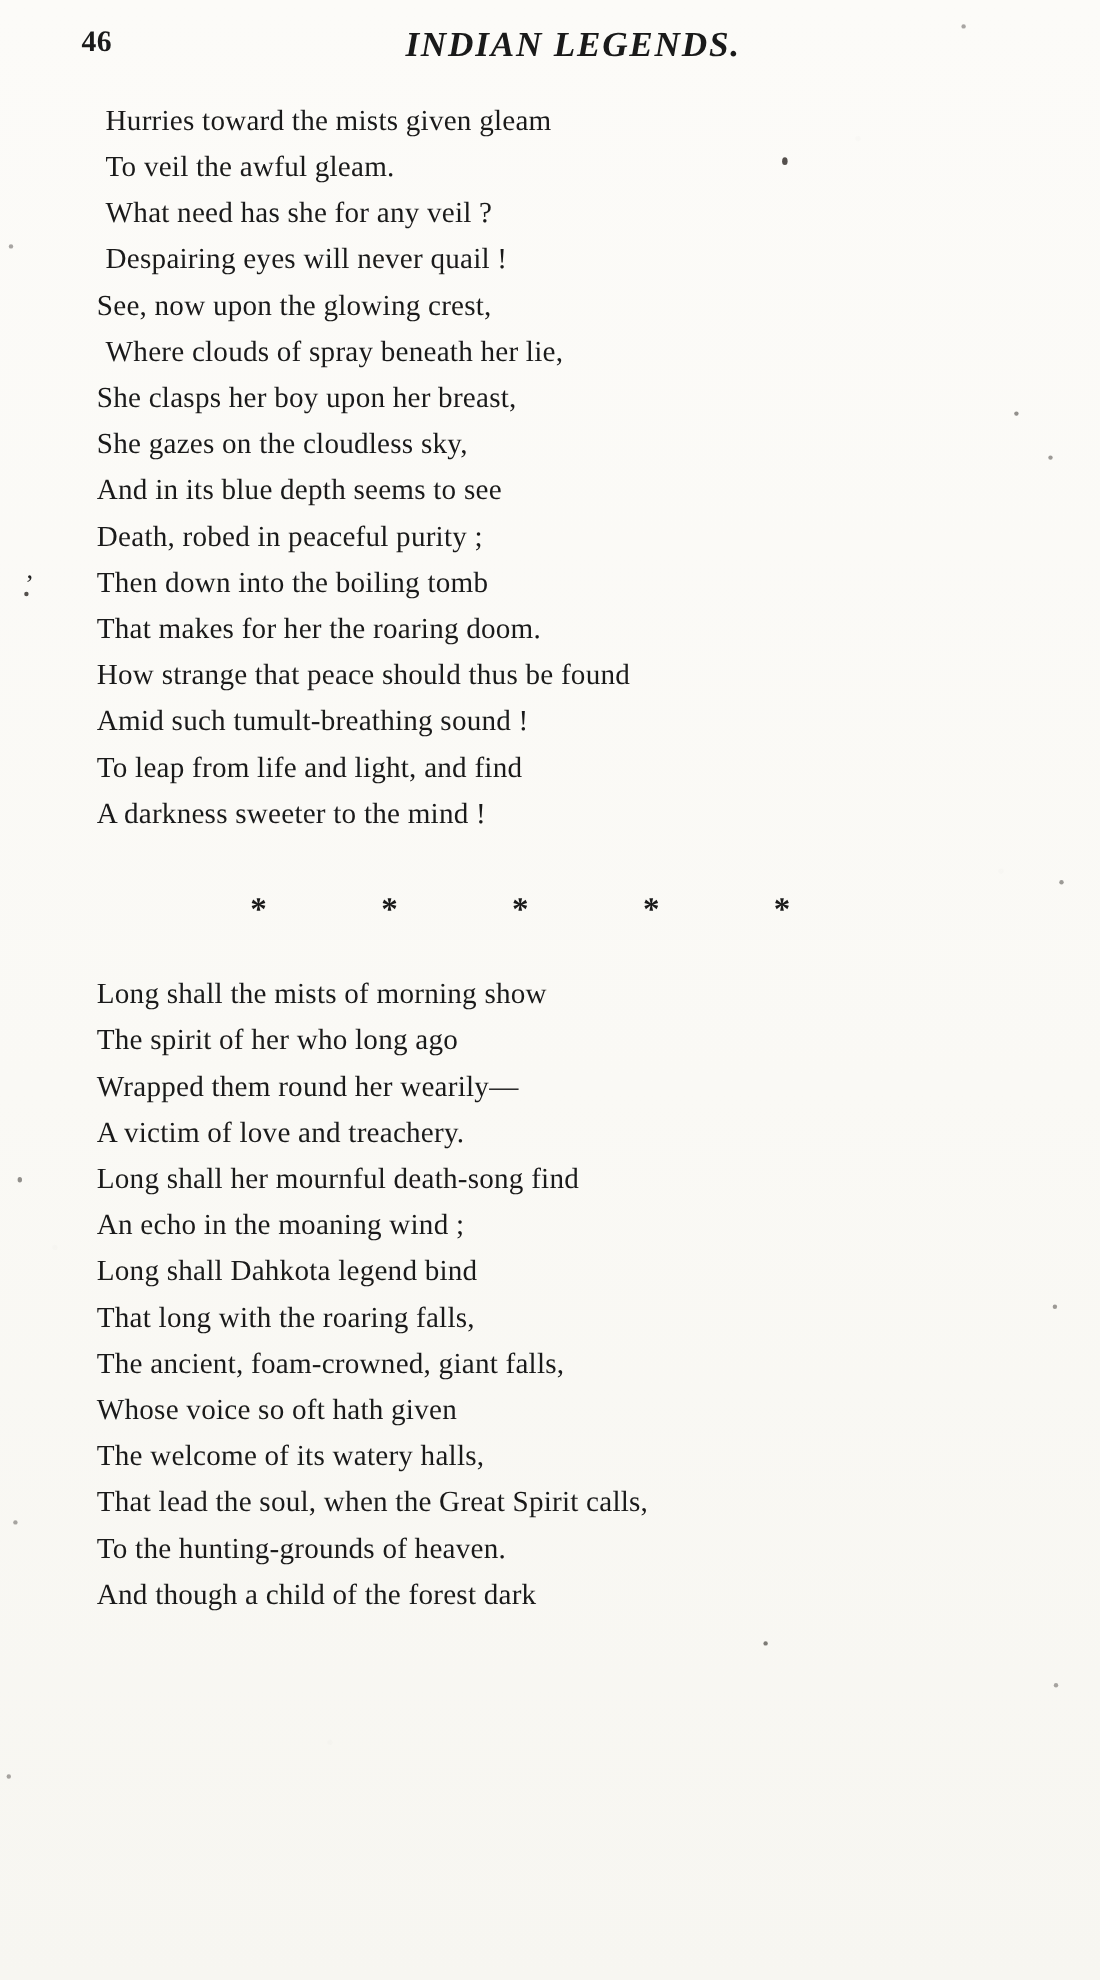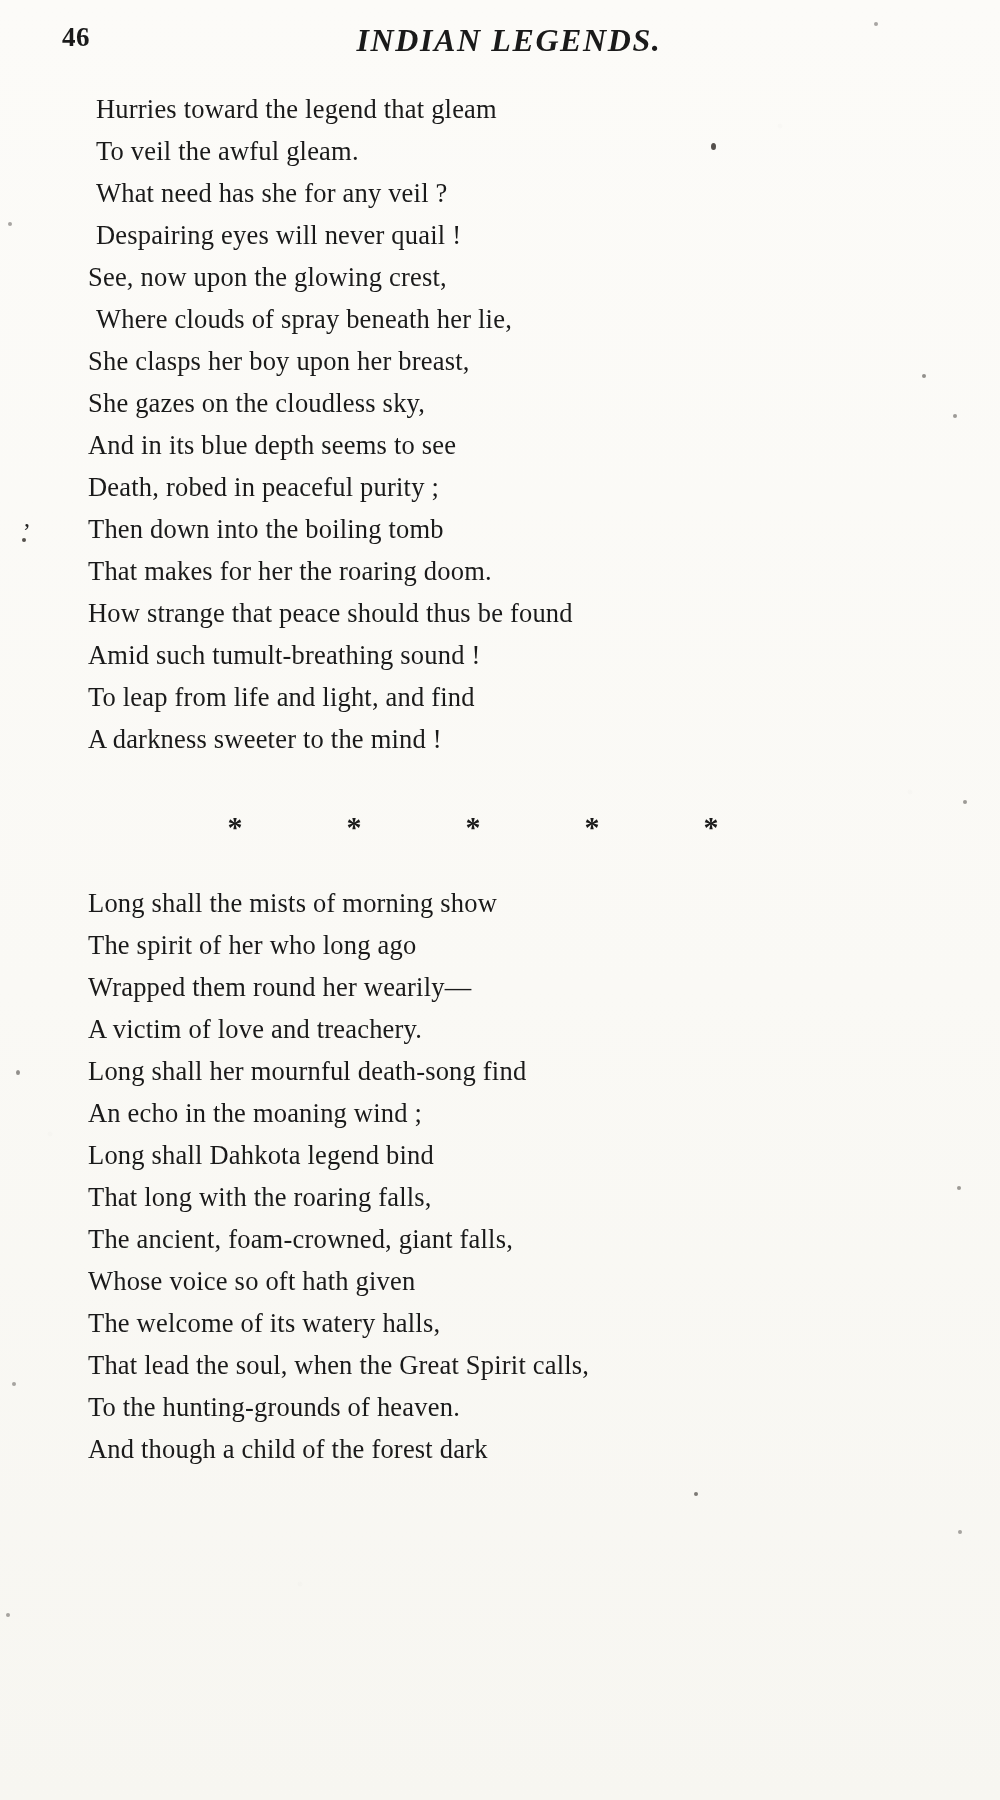--- a/index.html
+++ b/index.html
@@ -24,21 +24,21 @@
       radial-gradient(circle at 78% 7%, rgba(0,0,0,0.012) 0 2px, transparent 3px),
       radial-gradient(circle at 91% 44%, rgba(0,0,0,0.013) 0 2px, transparent 3px),
       radial-gradient(circle at 5% 63%, rgba(0,0,0,0.012) 0 2px, transparent 3px),
       radial-gradient(circle at 30% 88%, rgba(0,0,0,0.010) 0 2px, transparent 3px),
       linear-gradient(180deg, #fcfbf8 0%, #faf9f5 55%, #f7f6f1 100%);
   }
 
   .header {
     position: absolute;
     top: 22px;
-    left: 0;
+    left: 12px;
     width: 824px;
     height: 40px;
   }
   .folio {
     position: absolute;
     left: 62px;
     top: 0;
     font-size: 27px;
     font-weight: bold;
     letter-spacing: 0.5px;
@@ -113,21 +113,21 @@
 <div class="page"></div>
 
 <div class="header">
   <div class="folio">46</div>
   <div class="running-title">INDIAN LEGENDS.</div>
 </div>
 
 <div class="body-text">
 
   <div class="stanza stanza-1">
-    <div class="line indent-1">Hurries toward the legend that gleam</div>
+    <div class="line indent-1">Hurries toward the mists given gleam</div>
     <div class="line indent-1">To veil the awful gleam.</div>
     <div class="line indent-1">What need has she for any veil ?</div>
     <div class="line indent-1">Despairing eyes will never quail !</div>
     <div class="line">See, now upon the glowing crest,</div>
     <div class="line indent-1">Where clouds of spray beneath her lie,</div>
     <div class="line">She clasps her boy upon her breast,</div>
     <div class="line">She gazes on the cloudless sky,</div>
     <div class="line">And in its blue depth seems to see</div>
     <div class="line">Death, robed in peaceful purity ;</div>
     <div class="line">Then down into the boiling tomb</div>

